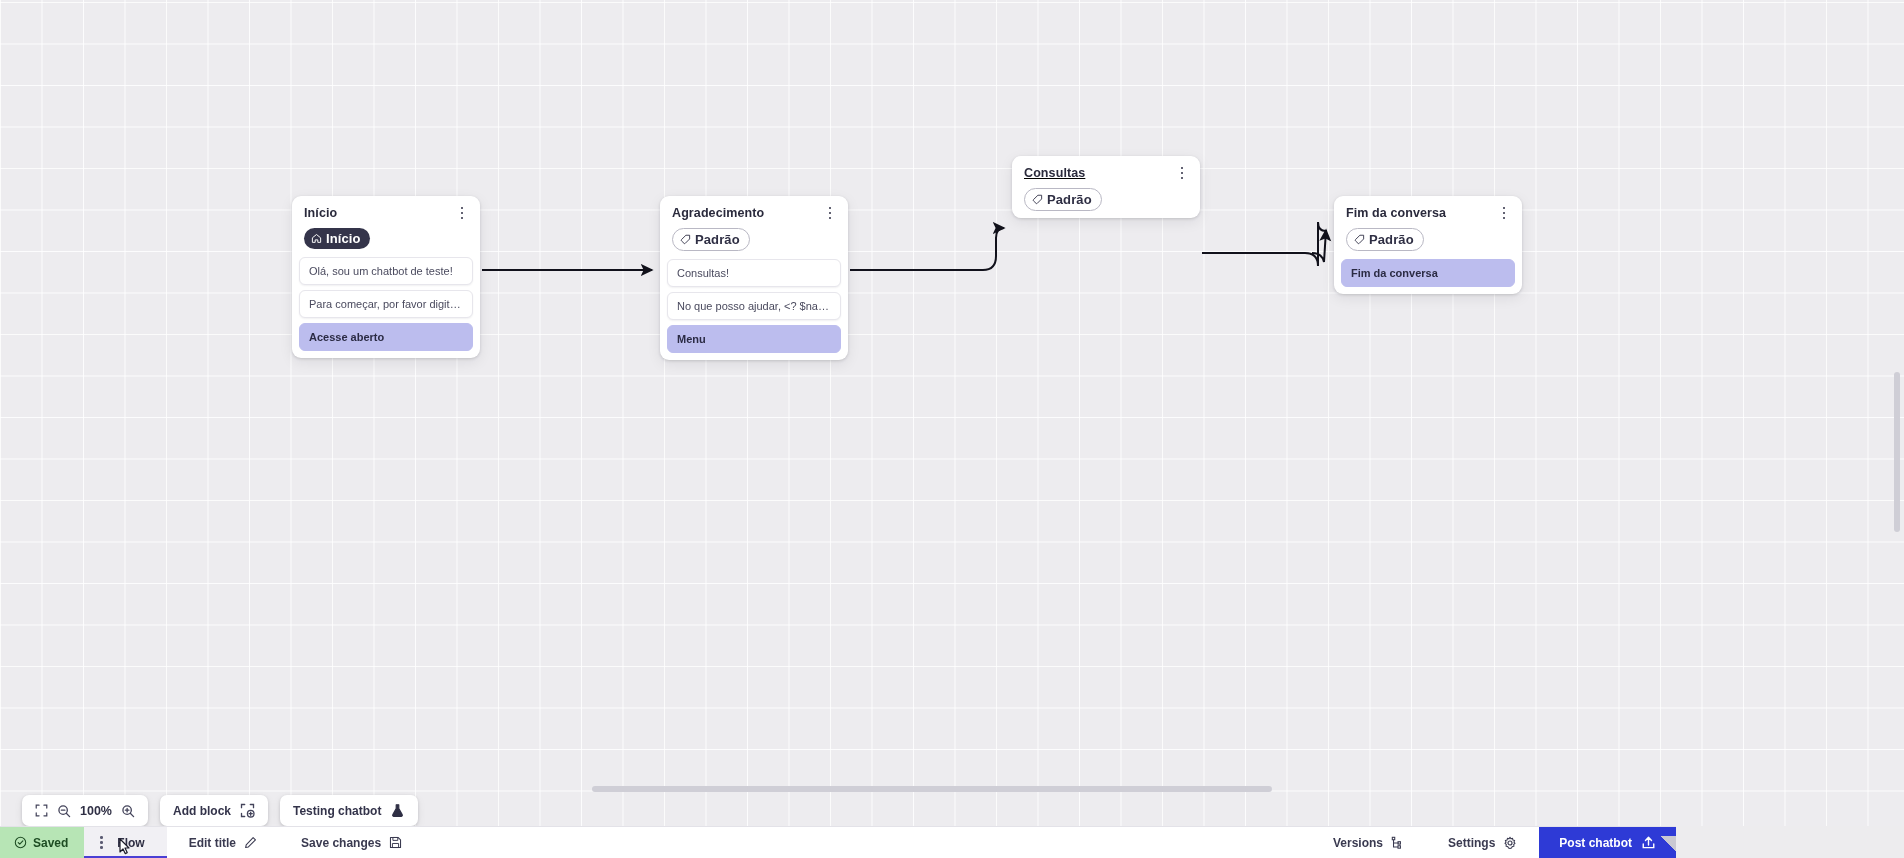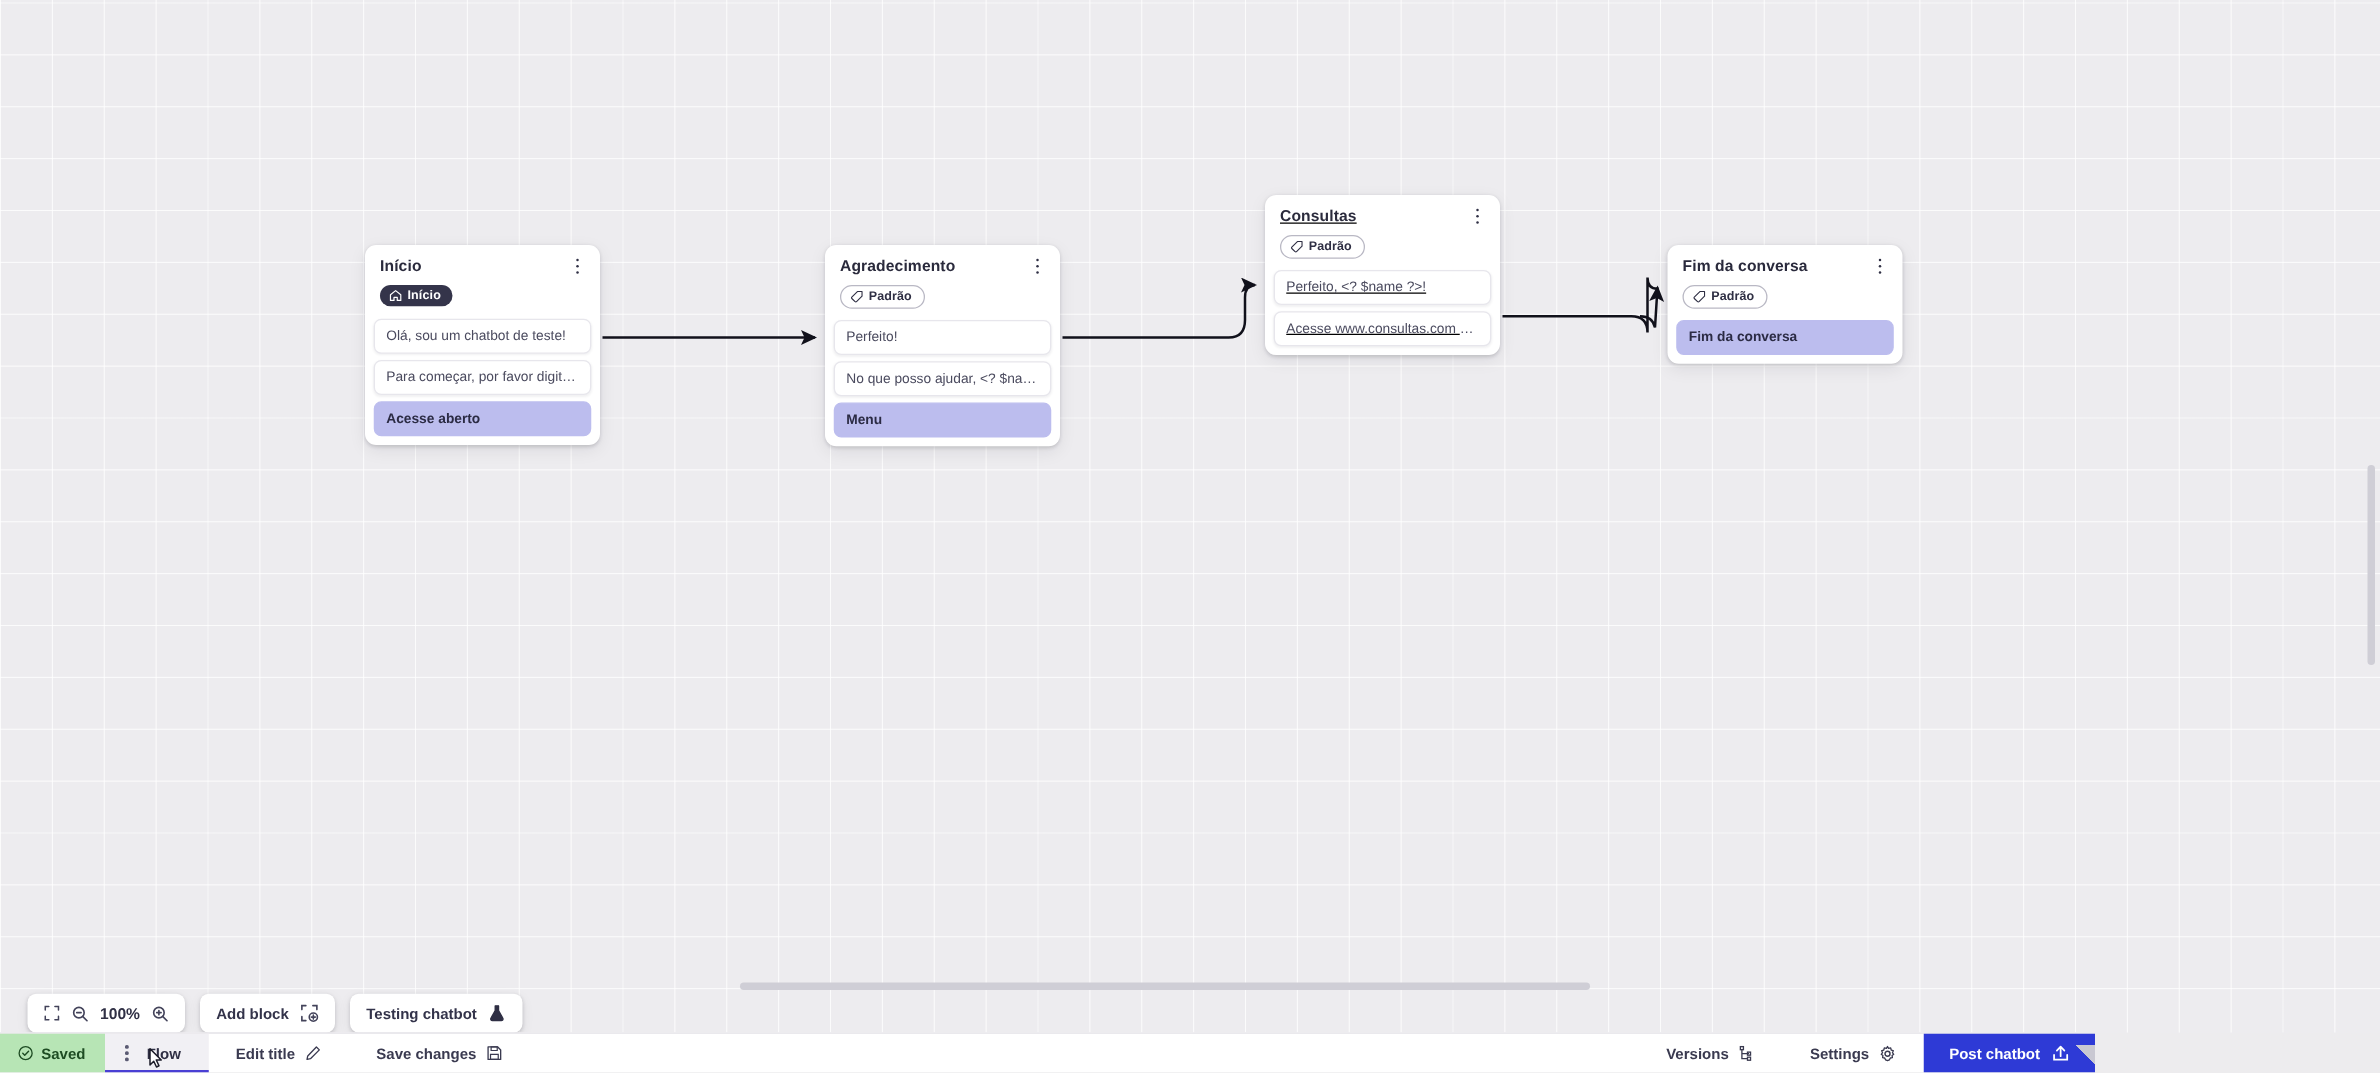--- a/index.html
+++ b/index.html
@@ -46,21 +46,21 @@
     font-size: 12.5px; font-weight: 700; color: #2a2a3c;
     letter-spacing: .1px; line-height: 15px; padding-top: 1px;
   }
   .kebab { width: 14px; height: 16px; display:flex; flex-direction:column;
            align-items:center; justify-content:center; gap:2.5px; cursor:pointer; flex:0 0 auto;}
   .kebab i { width:2.6px; height:2.6px; border-radius:50%; background:#2f2f44; display:block; }
 
   .badges { padding: 7px 12px 0 12px; }
   .badge {
     display:inline-flex; align-items:center; gap:4px;
-    font-size:10px; font-weight:700; letter-spacing:.1px;
+    font-size:13px; font-weight:700; letter-spacing:.1px;
     border-radius: 999px; padding: 3px 9px 3px 7px;
   }
   .badge.home { background:#34344a; color:#ffffff; }
   .badge.default { background:#ffffff; color:#2f2f44; border:1px solid #b9b8c4; }
   .badge svg { display:block; }
 
   .rows { padding: 8px 7px 0 7px; display:flex; flex-direction:column; gap:5px; }
   .row {
     border-radius: 6px; font-size: 11px; color:#4a4a5e;
     padding: 6px 9px; line-height: 14px;
@@ -186,21 +186,21 @@
       </div>
       <div class="badges">
         <span class="badge default">
           <svg width="11" height="11" viewBox="0 0 16 16">
             <path d="M8.6 1.8H14v5.4l-6.4 6.4a1.2 1.2 0 0 1-1.7 0L2.1 9.9a1.2 1.2 0 0 1 0-1.7z" fill="none" stroke="#2f2f44" stroke-width="1.3" stroke-linejoin="round"></path>
           </svg>
           <span>Padrão</span>
         </span>
       </div>
       <div class="rows">
-        <div class="row msg">Perfeito!</div>
+        <div class="row msg">Consultas!</div>
         <div class="row msg">No que posso ajudar, &lt;? $name ...</div>
         <div class="row action">Menu</div>
       </div>
     </div>
 
     <div class="node" id="node-consulta">
       <div class="node-head">
         <div class="node-title">Consultas</div>
         <div class="kebab">
             <i></i>
@@ -208,24 +208,20 @@
             <i></i>
           </div>
       </div>
       <div class="badges">
         <span class="badge default">
           <svg width="11" height="11" viewBox="0 0 16 16">
             <path d="M8.6 1.8H14v5.4l-6.4 6.4a1.2 1.2 0 0 1-1.7 0L2.1 9.9a1.2 1.2 0 0 1 0-1.7z" fill="none" stroke="#2f2f44" stroke-width="1.3" stroke-linejoin="round"></path>
           </svg>
           <span>Padrão</span>
         </span>
-      </div>
-      <div class="rows">
-        <div class="row msg">Perfeito, &lt;? $name ?&gt;!</div>
-        <div class="row msg">Acesse www.consultas.com par...</div>
       </div>
     </div>
 
     <div class="node" id="node-fim">
       <div class="node-head">
         <div class="node-title">Fim da conversa</div>
         <div class="kebab">
             <i></i>
             <i></i>
             <i></i>

